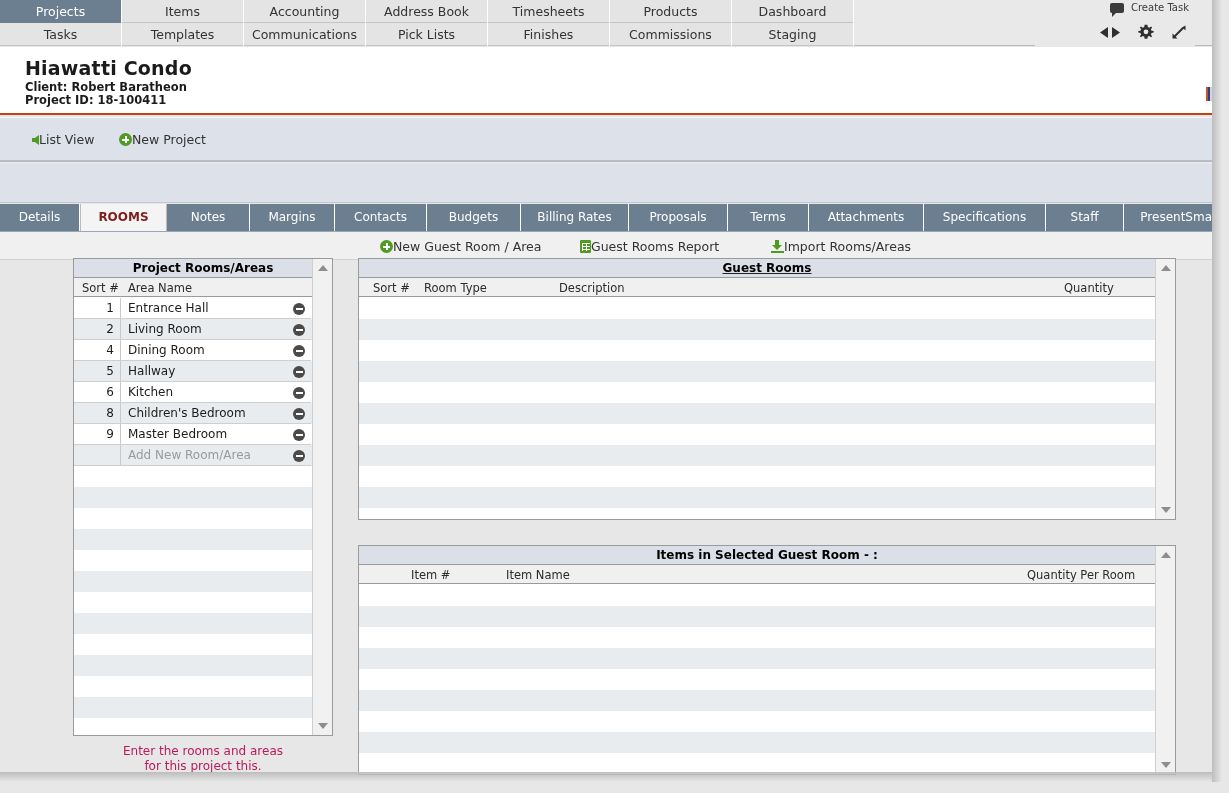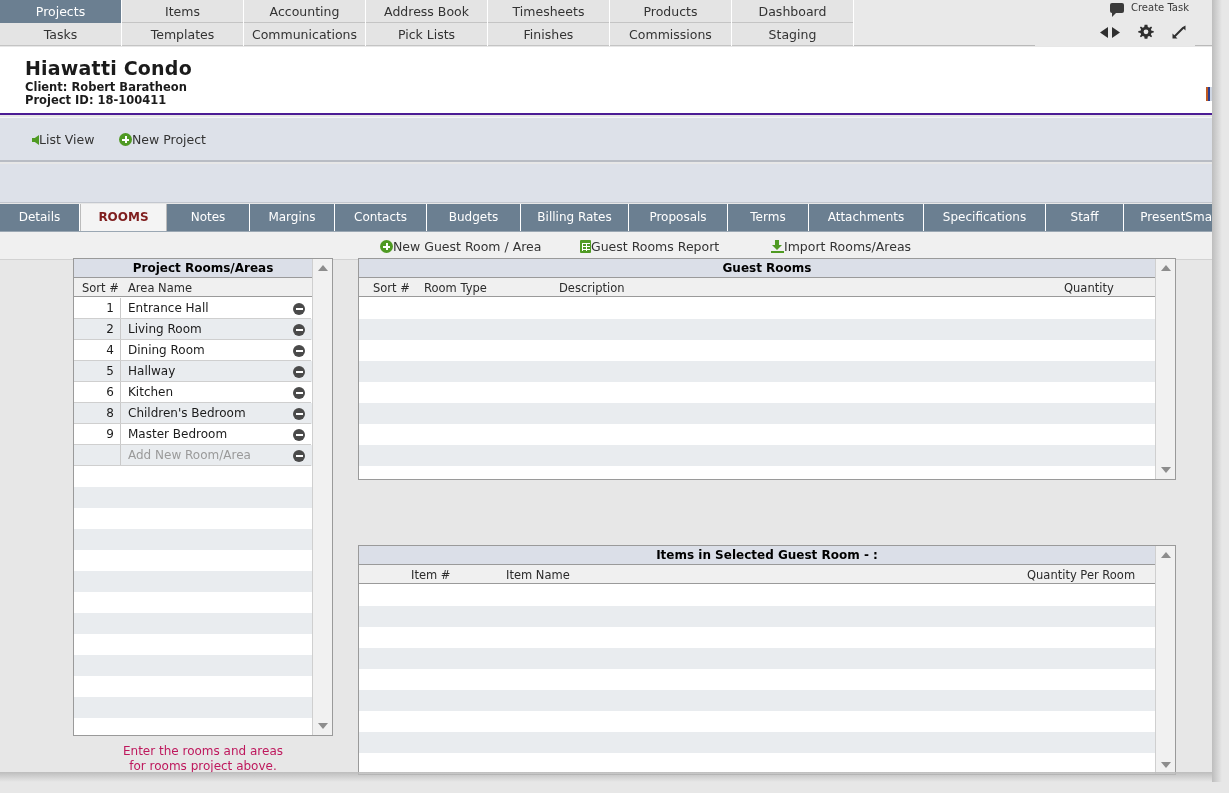--- a/index.html
+++ b/index.html
@@ -100,21 +100,21 @@
   }
   .icon-row .ic { cursor: pointer; display: flex; align-items: center; }
 
   
   .proj-header {
     position: absolute;
     top: 47px; left: 0;
     width: 1212px;
     height: 68px;
     background: #ffffff;
-    border-bottom: 2px solid #4c1d95;
+    border-bottom: 2px solid #c2410c;
     box-sizing: border-box;
   }
   .proj-title {
     position: absolute;
     left: 25px; top: 10px;
     font-size: 19px;
     font-weight: bold;
     color: #1b1b1b;
     letter-spacing: .2px;
   }
@@ -403,21 +403,21 @@
   .sb-arrow {
     position: absolute;
     left: 5px;
     width: 0; height: 0;
     cursor: pointer;
   }
   .sb-up    { top: 6px;   border-left: 5px solid transparent; border-right: 5px solid transparent; border-bottom: 6px solid #8d8d8d; }
   .sb-down  { bottom: 6px;border-left: 5px solid transparent; border-right: 5px solid transparent; border-top: 6px solid #8d8d8d; }
 
   
-  #guest-panel { left: 358px; top: 26px; width: 818px; height: 222px; }
+  #guest-panel { left: 358px; top: 26px; width: 818px; height: 262px; text-decoration: underline; }
   #guest-body  { top: 39px; bottom: 0; }
   #items-panel { left: 358px; top: 313px; width: 818px; height: 230px; }
   #items-body  { top: 39px; bottom: 0; }
 
   .bottom-shadow {
     position: absolute;
     left: 0; top: 772px;
     width: 1212px; height: 10px;
     background: linear-gradient(#bdbdbd, rgba(189,189,189,0));
   }
@@ -603,21 +603,21 @@
           <div class="grow even"></div>
           <div class="grow odd"></div>
         </div>
       <div class="vscroll">
         <span class="sb-arrow sb-up"></span>
         <span class="sb-arrow sb-down"></span>
       </div>
     </div>
     <div class="caption">
       <div>Enter the rooms and areas</div>
-      <div>for rooms project above.</div>
+      <div>for this project this.</div>
     </div>
 
     <div class="panel" id="guest-panel">
       <div class="panel-title">Guest Rooms</div>
       <div class="col-head">
         <span style="left:14px;">Sort #</span>
         <span style="left:65px;">Room Type</span>
         <span style="left:200px;">Description</span>
         <span style="left:705px;">Quantity</span>
       </div>

